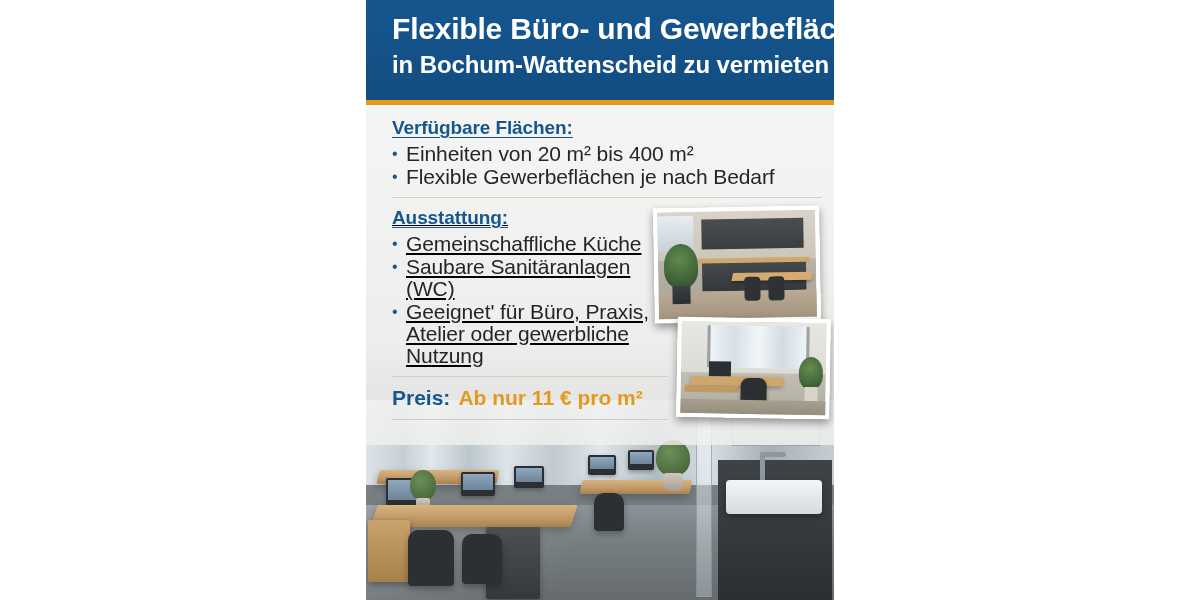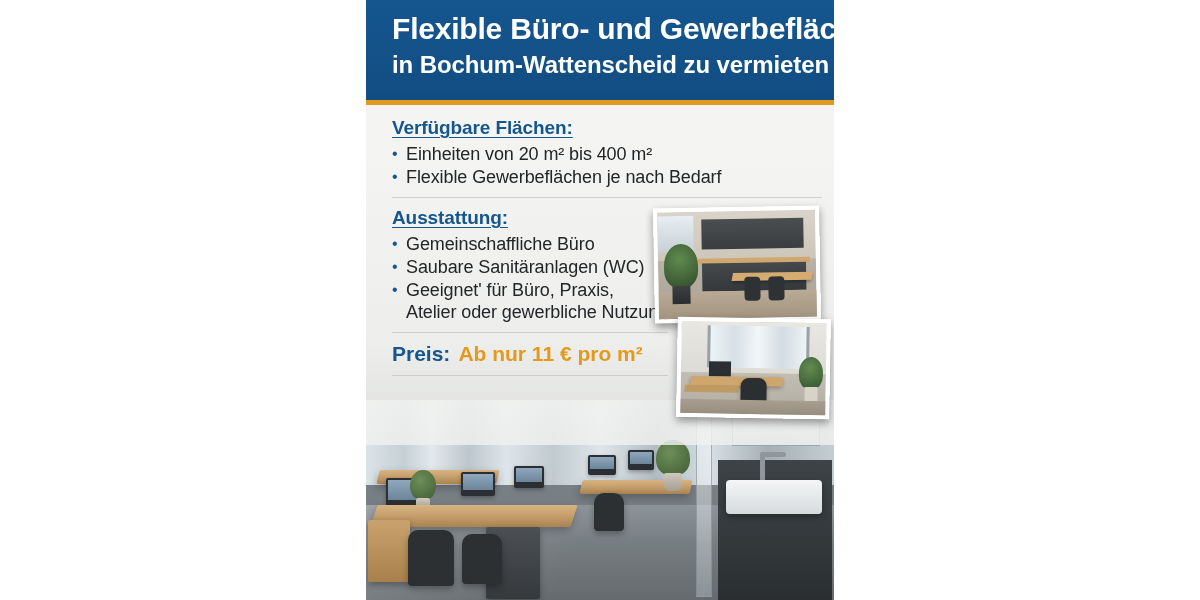--- a/index.html
+++ b/index.html
@@ -190,40 +190,40 @@
     letter-spacing: -0.1px;
   }
   ul.bullets {
     list-style: none;
     margin: 0;
     padding: 0;
   }
   ul.bullets li {
     position: relative;
     color: #222629;
-    font-size: 18px;
+    font-size: 21px;
     line-height: 22px;
     padding-left: 14px;
     margin-bottom: 1px;
     letter-spacing: -0.1px;
   }
   ul.bullets li:before {
     content: "•";
     position: absolute;
     left: 0; top: 0;
     color: #15568f;
     font-size: 16px;
   }
   .divider {
     height: 1px;
     background: #cfd0cc;
     margin: 9px 0 9px 0;
   }
   .block-1 { width: 430px; }
-  .block-2 { width: 276px; }
+  .block-2 { width: 276px; text-decoration: underline; }
   .block-3 { width: 276px; }
   .block-4 { width: 300px; }
   .price-row {
     display: flex;
     align-items: baseline;
     gap: 8px;
   }
   .price-label {
     color: #15568f;
     font-size: 21px;
@@ -381,21 +381,21 @@
         <li>Einheiten von 20 m² bis 400 m²</li>
         <li>Flexible Gewerbeflächen je nach Bedarf</li>
       </ul>
     </div>
 
     <div class="divider block-1"></div>
 
     <div class="block-2">
       <div class="sec-title">Ausstattung:</div>
       <ul class="bullets">
-        <li>Gemeinschaffliche Büro</li>
+        <li>Gemeinschaffliche Küche</li>
         <li>Saubare Sanitäranlagen (WC)</li>
         <li>Geeignet' für Büro, Praxis, Atelier oder gewerbliche Nutzung</li>
       </ul>
     </div>
 
     <div class="divider block-3"></div>
 
     <div class="price-row block-3">
       <span class="price-label">Preis:</span>
       <span class="price-value">Ab nur 11 € pro m²</span>

